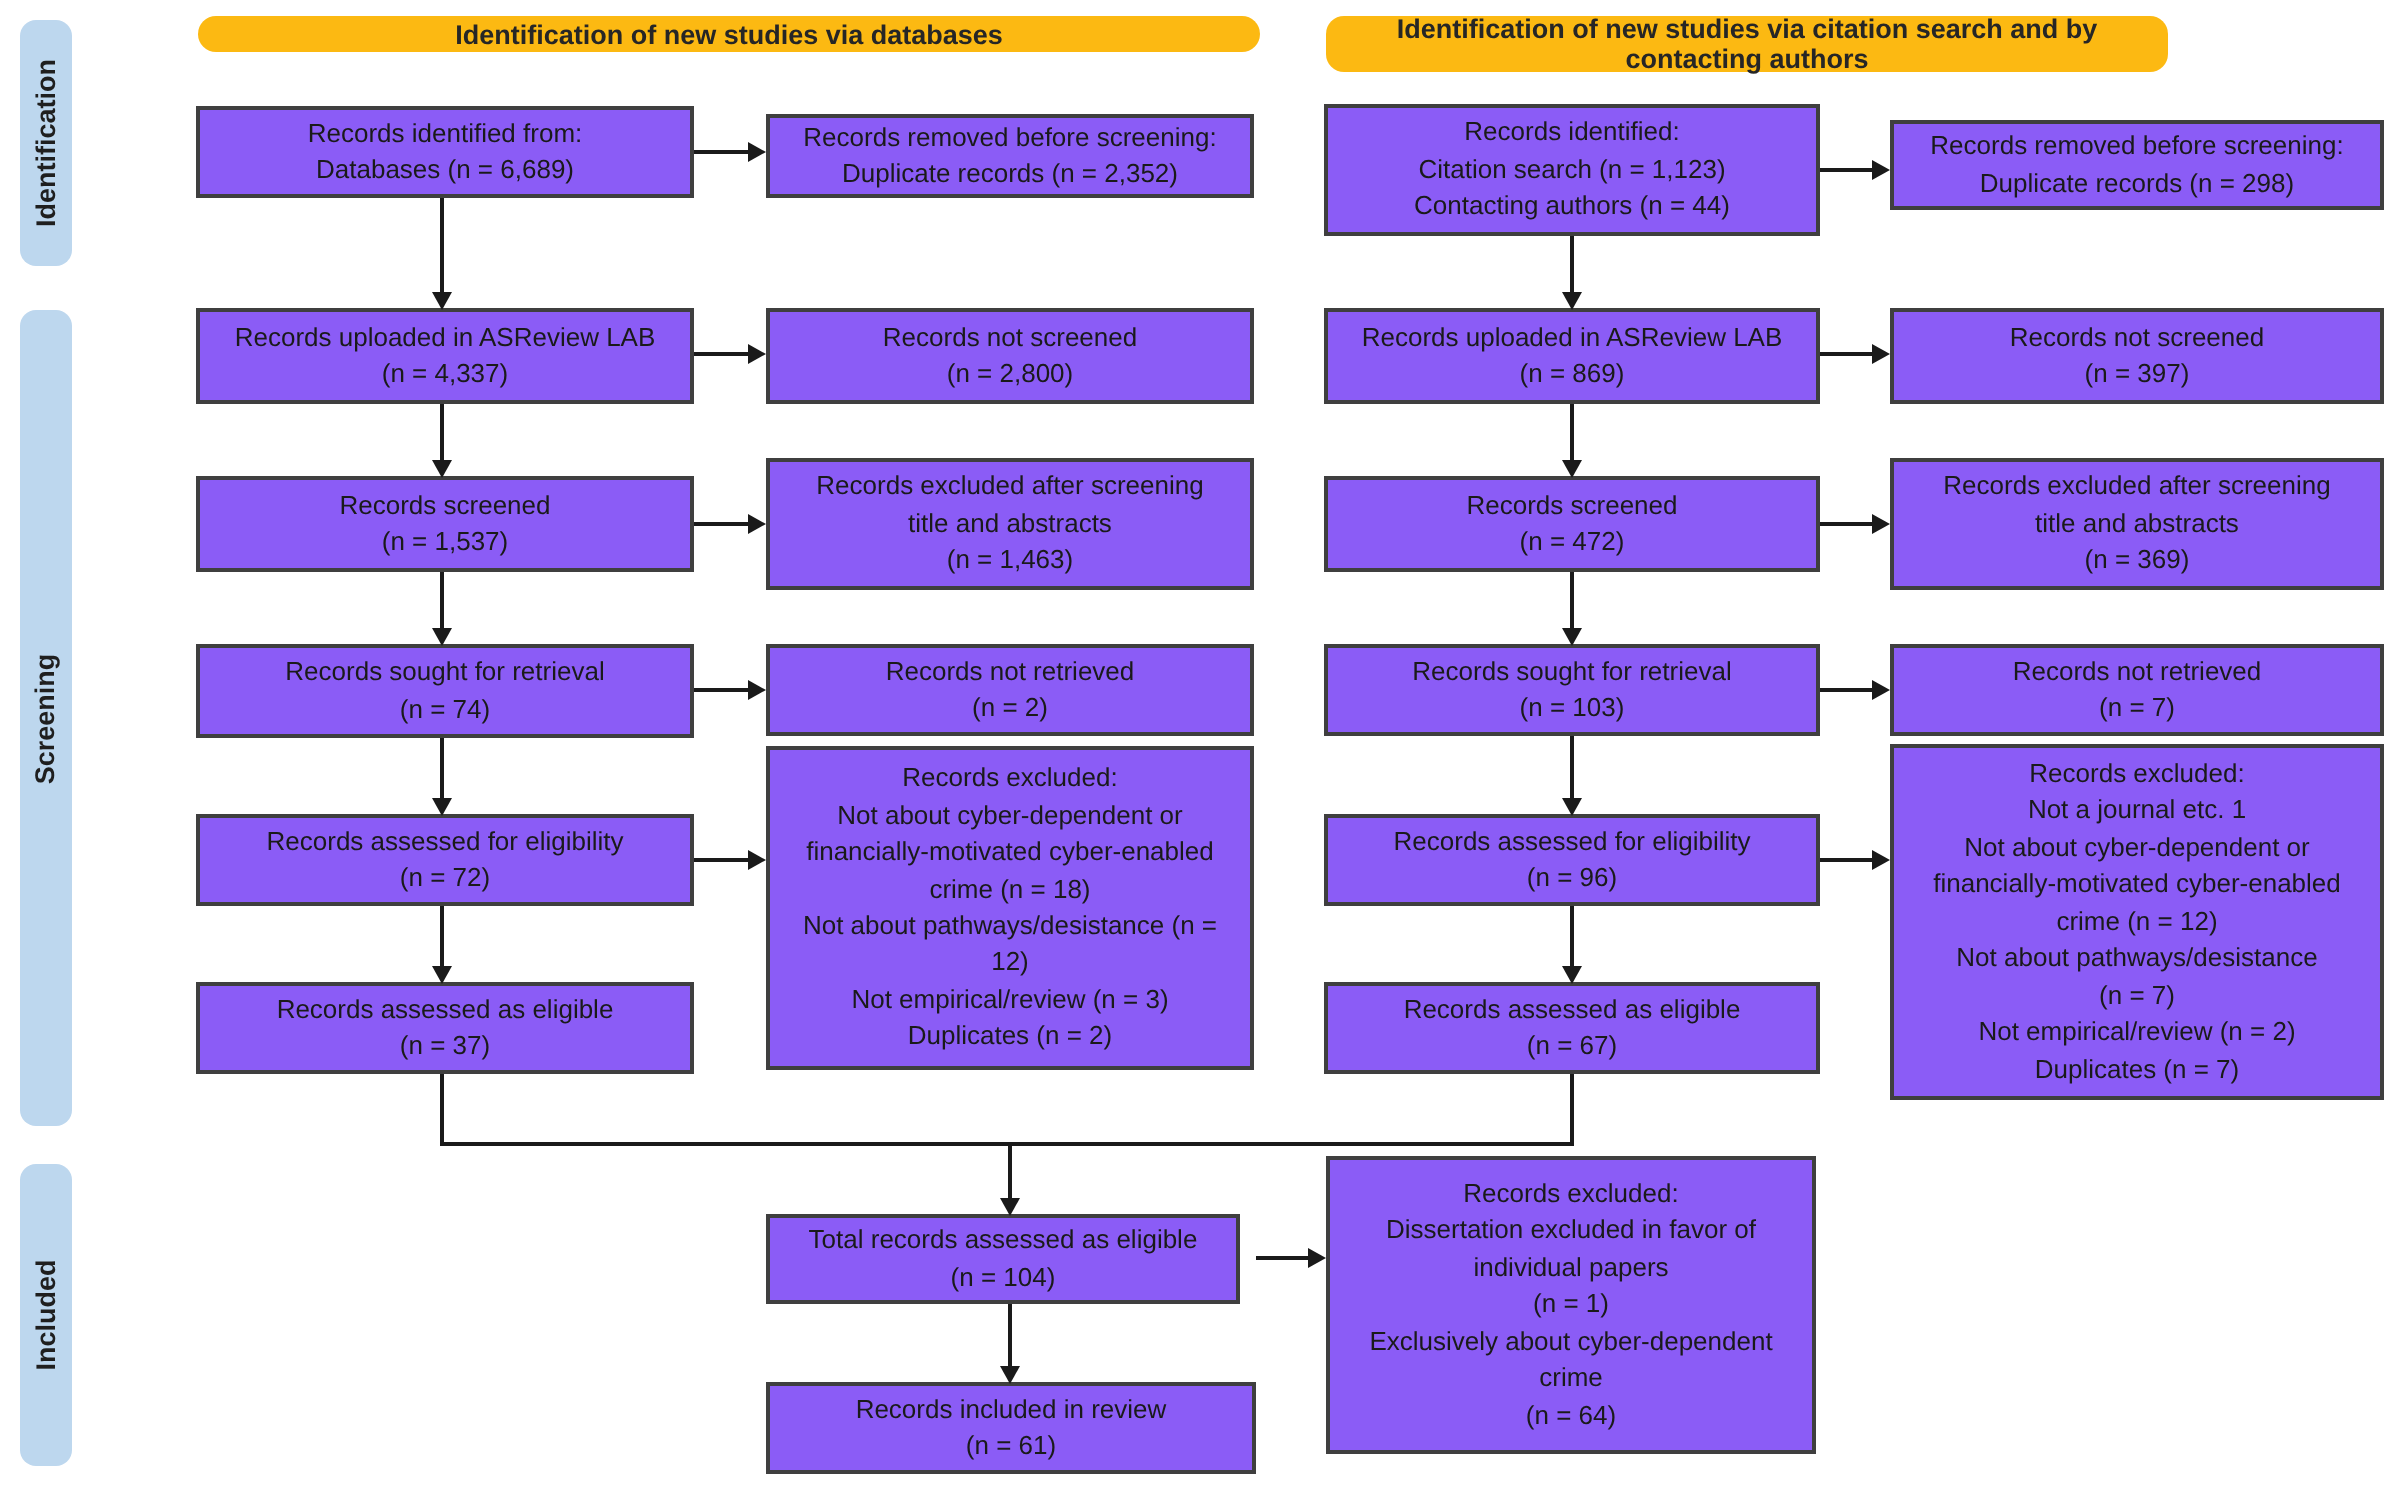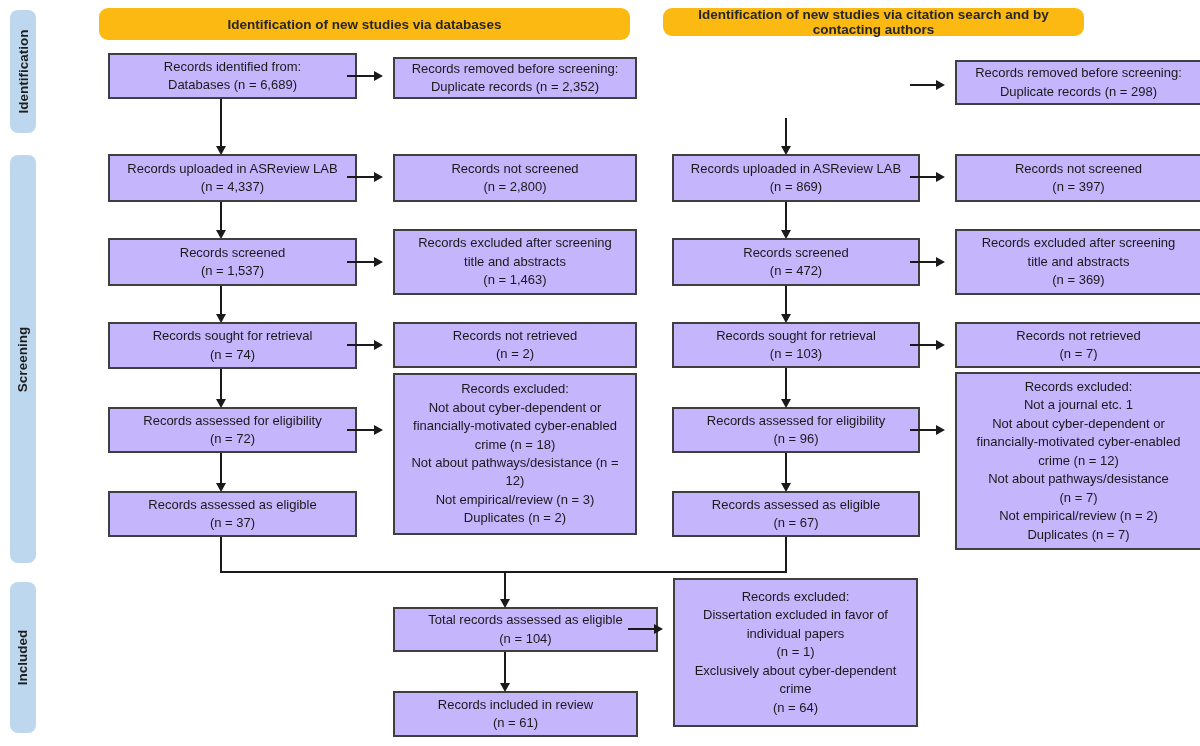--- a/index.html
+++ b/index.html
@@ -14,24 +14,24 @@
   }
   .stage{
     position:absolute;background:#BDD7EE;border-radius:8px;
     display:flex;align-items:center;justify-content:center;
   }
   .stage span{
     transform:rotate(-90deg);white-space:nowrap;
     font-weight:700;font-size:13.5px;color:#1f1f1f;
   }
   .box{
-    position:absolute;background:#c4b5fd;border:2px solid #3f3f3f;
+    position:absolute;background:#8b5cf6;border:2px solid #3f3f3f;
     display:flex;align-items:center;justify-content:center;
     text-align:center;white-space:pre-line;
-    font-size:13px;line-height:1.42;padding:2px 5px;box-sizing:border-box;margin-left:10px;
+    font-size:13px;line-height:1.42;padding:2px 5px;box-sizing:border-box;
   }
   .hl{position:absolute;height:2px;background:#1a1a1a;}
   .vl{position:absolute;width:2px;background:#1a1a1a;}
   .tri-r{position:absolute;width:0;height:0;
     border-top:5px solid transparent;border-bottom:5px solid transparent;
     border-left:9px solid #1a1a1a;}
   .tri-d{position:absolute;width:0;height:0;
     border-left:5px solid transparent;border-right:5px solid transparent;
     border-top:9px solid #1a1a1a;}
 </style>
@@ -43,21 +43,21 @@
   <div class="stage" style="left:10px;top:10px;width:26px;height:123px">
     <span>Identification</span>
   </div>
   <div class="stage" style="left:10px;top:155px;width:26px;height:408px">
     <span>Screening</span>
   </div>
   <div class="stage" style="left:10px;top:582px;width:26px;height:151px">
     <span>Included</span>
   </div>
 
-  <div class="banner" style="left:99px;top:8px;width:531px;height:32px">Identification of new studies via databases</div>
+  <div class="banner" style="left:99px;top:8px;width:531px;height:18px">Identification of new studies via databases</div>
   <div class="banner" style="left:663px;top:8px;width:421px;height:28px">Identification of new studies via citation search and by contacting authors</div>
 
   <div class="box" style="left:98px;top:53px;width:249px;height:46px">Records identified from:
 Databases (n = 6,689)</div>
   <div class="box" style="left:98px;top:154px;width:249px;height:48px">Records uploaded in ASReview LAB
 (n = 4,337)</div>
   <div class="box" style="left:98px;top:238px;width:249px;height:48px">Records screened
 (n = 1,537)</div>
   <div class="box" style="left:98px;top:322px;width:249px;height:47px">Records sought for retrieval
 (n = 74)</div>
@@ -77,20 +77,23 @@
 (n = 2)</div>
   <div class="box" style="left:383px;top:373px;width:244px;height:162px">Records excluded:
 Not about cyber-dependent or
 financially-motivated cyber-enabled
 crime (n = 18)
 Not about pathways/desistance (n =
 12)
 Not empirical/review (n = 3)
 Duplicates (n = 2)</div>
 
+  <div class="box" style="left:662px;top:52px;width:248px;height:66px">Records identified:
+Citation search (n = 1,123)
+Contacting authors (n = 44)</div>
   <div class="box" style="left:662px;top:154px;width:248px;height:48px">Records uploaded in ASReview LAB
 (n = 869)</div>
   <div class="box" style="left:662px;top:238px;width:248px;height:48px">Records screened
 (n = 472)</div>
   <div class="box" style="left:662px;top:322px;width:248px;height:46px">Records sought for retrieval
 (n = 103)</div>
   <div class="box" style="left:662px;top:407px;width:248px;height:46px">Records assessed for eligibility
 (n = 96)</div>
   <div class="box" style="left:662px;top:491px;width:248px;height:46px">Records assessed as eligible
 (n = 67)</div>
@@ -107,21 +110,21 @@
   <div class="box" style="left:945px;top:372px;width:247px;height:178px">Records excluded:
 Not a journal etc. 1
 Not about cyber-dependent or
 financially-motivated cyber-enabled
 crime (n = 12)
 Not about pathways/desistance
 (n = 7)
 Not empirical/review (n = 2)
 Duplicates (n = 7)</div>
 
-  <div class="box" style="left:383px;top:607px;width:265px;height:45px">Total records assessed as eligible
+  <div class="box" style="left:383px;top:607px;width:237px;height:45px">Total records assessed as eligible
 (n = 104)</div>
   <div class="box" style="left:663px;top:578px;width:245px;height:149px">Records excluded:
 Dissertation excluded in favor of
 individual papers
 (n = 1)
 Exclusively about cyber-dependent
 crime
 (n = 64)</div>
   <div class="box" style="left:383px;top:691px;width:245px;height:46px">Records included in review
 (n = 61)</div>

